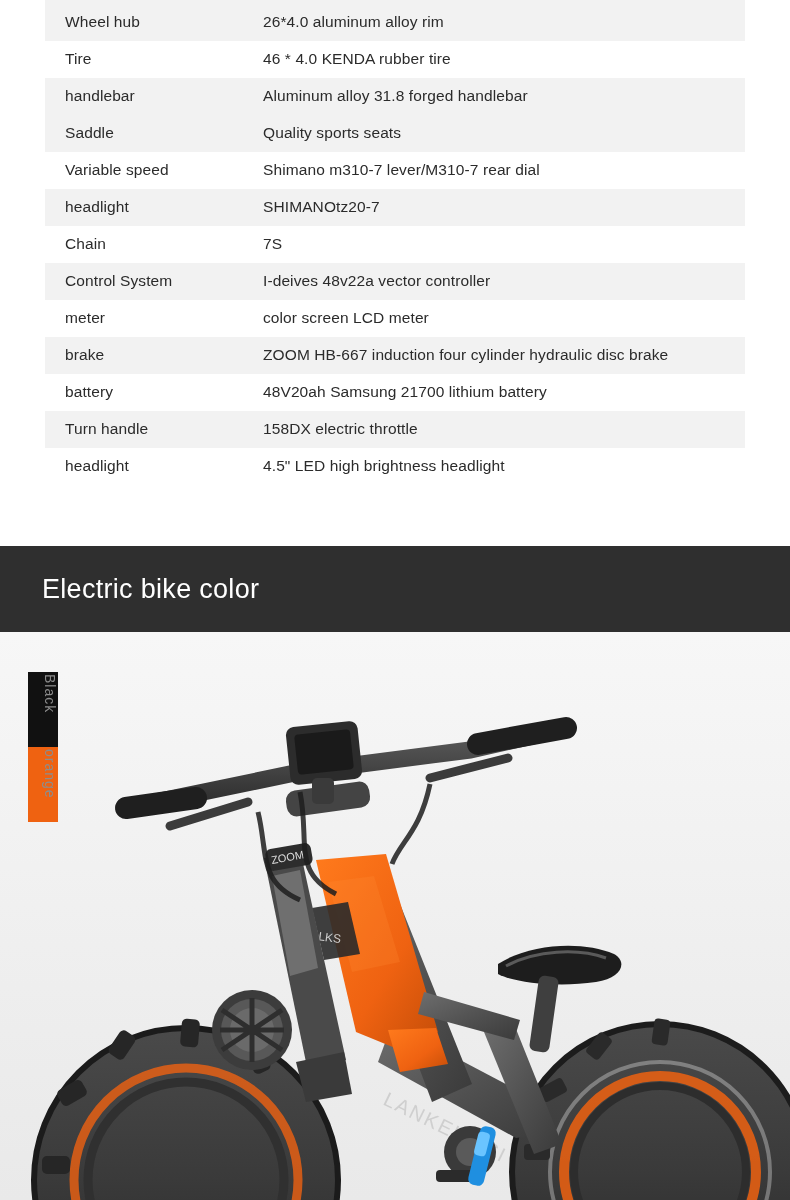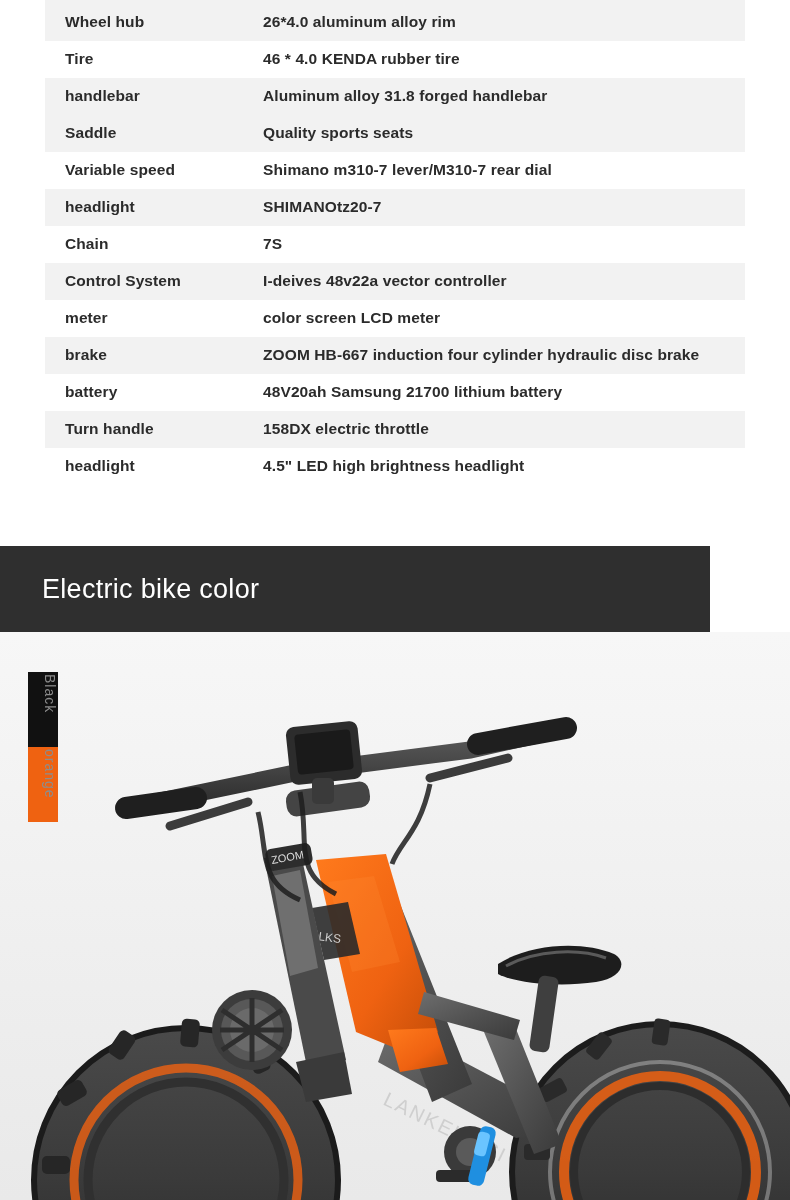--- a/index.html
+++ b/index.html
@@ -23,21 +23,20 @@
     margin: 0 auto;
     border-collapse: collapse;
     table-layout: fixed;
     padding-top: 0;
   }
   .spec-wrap {
     padding-top: 0;
   }
   .spec-row {
     height: 37px;
-    font-weight: bold;
   }
   .spec-row.alt td {
     background: #f2f2f2;
   }
   .spec-row td {
     background: #ffffff;
     padding: 0 0 0 20px;
     font-size: 15.5px;
     color: #2b2b2b;
     vertical-align: middle;
@@ -58,21 +57,21 @@
     margin: 0 auto;
     background: #f2f2f2;
     overflow: hidden;
   }
 
   
   .color-banner {
     position: absolute;
     left: 0;
     top: 546px;
-    width: 710px;
+    width: 790px;
     height: 86px;
     background: #2f2f2f;
     display: flex;
     align-items: center;
   }
   .color-banner h2 {
     margin: 0;
     padding-left: 42px;
     color: #ffffff;
     font-size: 27px;

